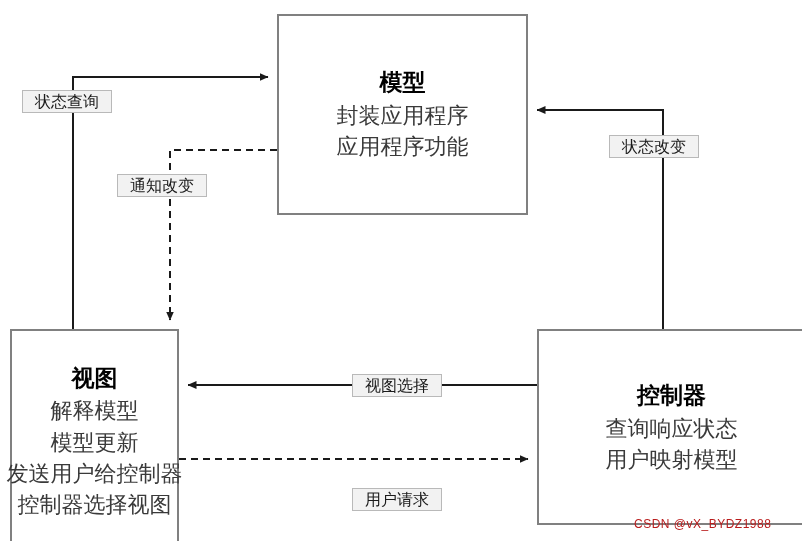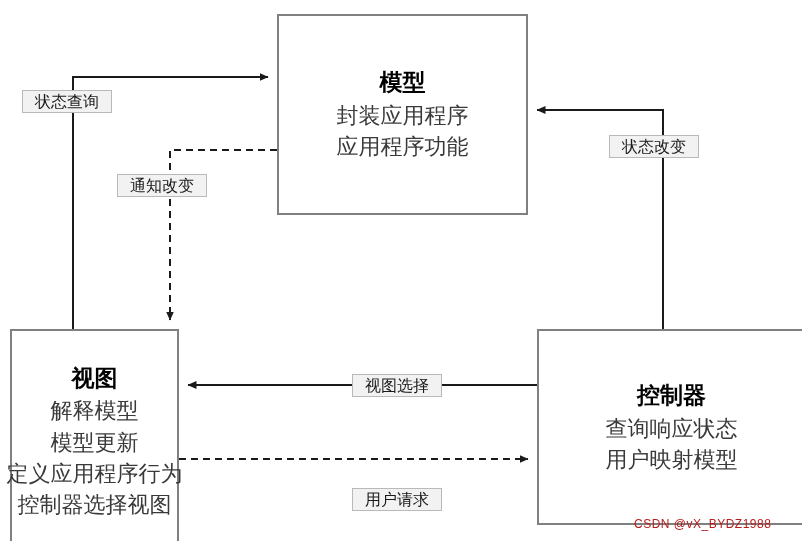--- a/index.html
+++ b/index.html
@@ -121,21 +121,21 @@
   <div class="node" id="node-model">
     <div class="title">模型</div>
     <div class="line">封装应用程序</div>
     <div class="line">应用程序功能</div>
   </div>
 
   <div class="node" id="node-view">
     <div class="title">视图</div>
     <div class="line">解释模型</div>
     <div class="line">模型更新</div>
-    <div class="line">定义应用程序行为</div>
+    <div class="line">发送用户给控制器</div>
     <div class="line">控制器选择视图</div>
   </div>
 
   <div class="node" id="node-controller">
     <div class="title">控制器</div>
     <div class="line">查询响应状态</div>
     <div class="line">用户映射模型</div>
   </div>
 
   <div class="edge-label" id="label-status-query">状态查询</div>

